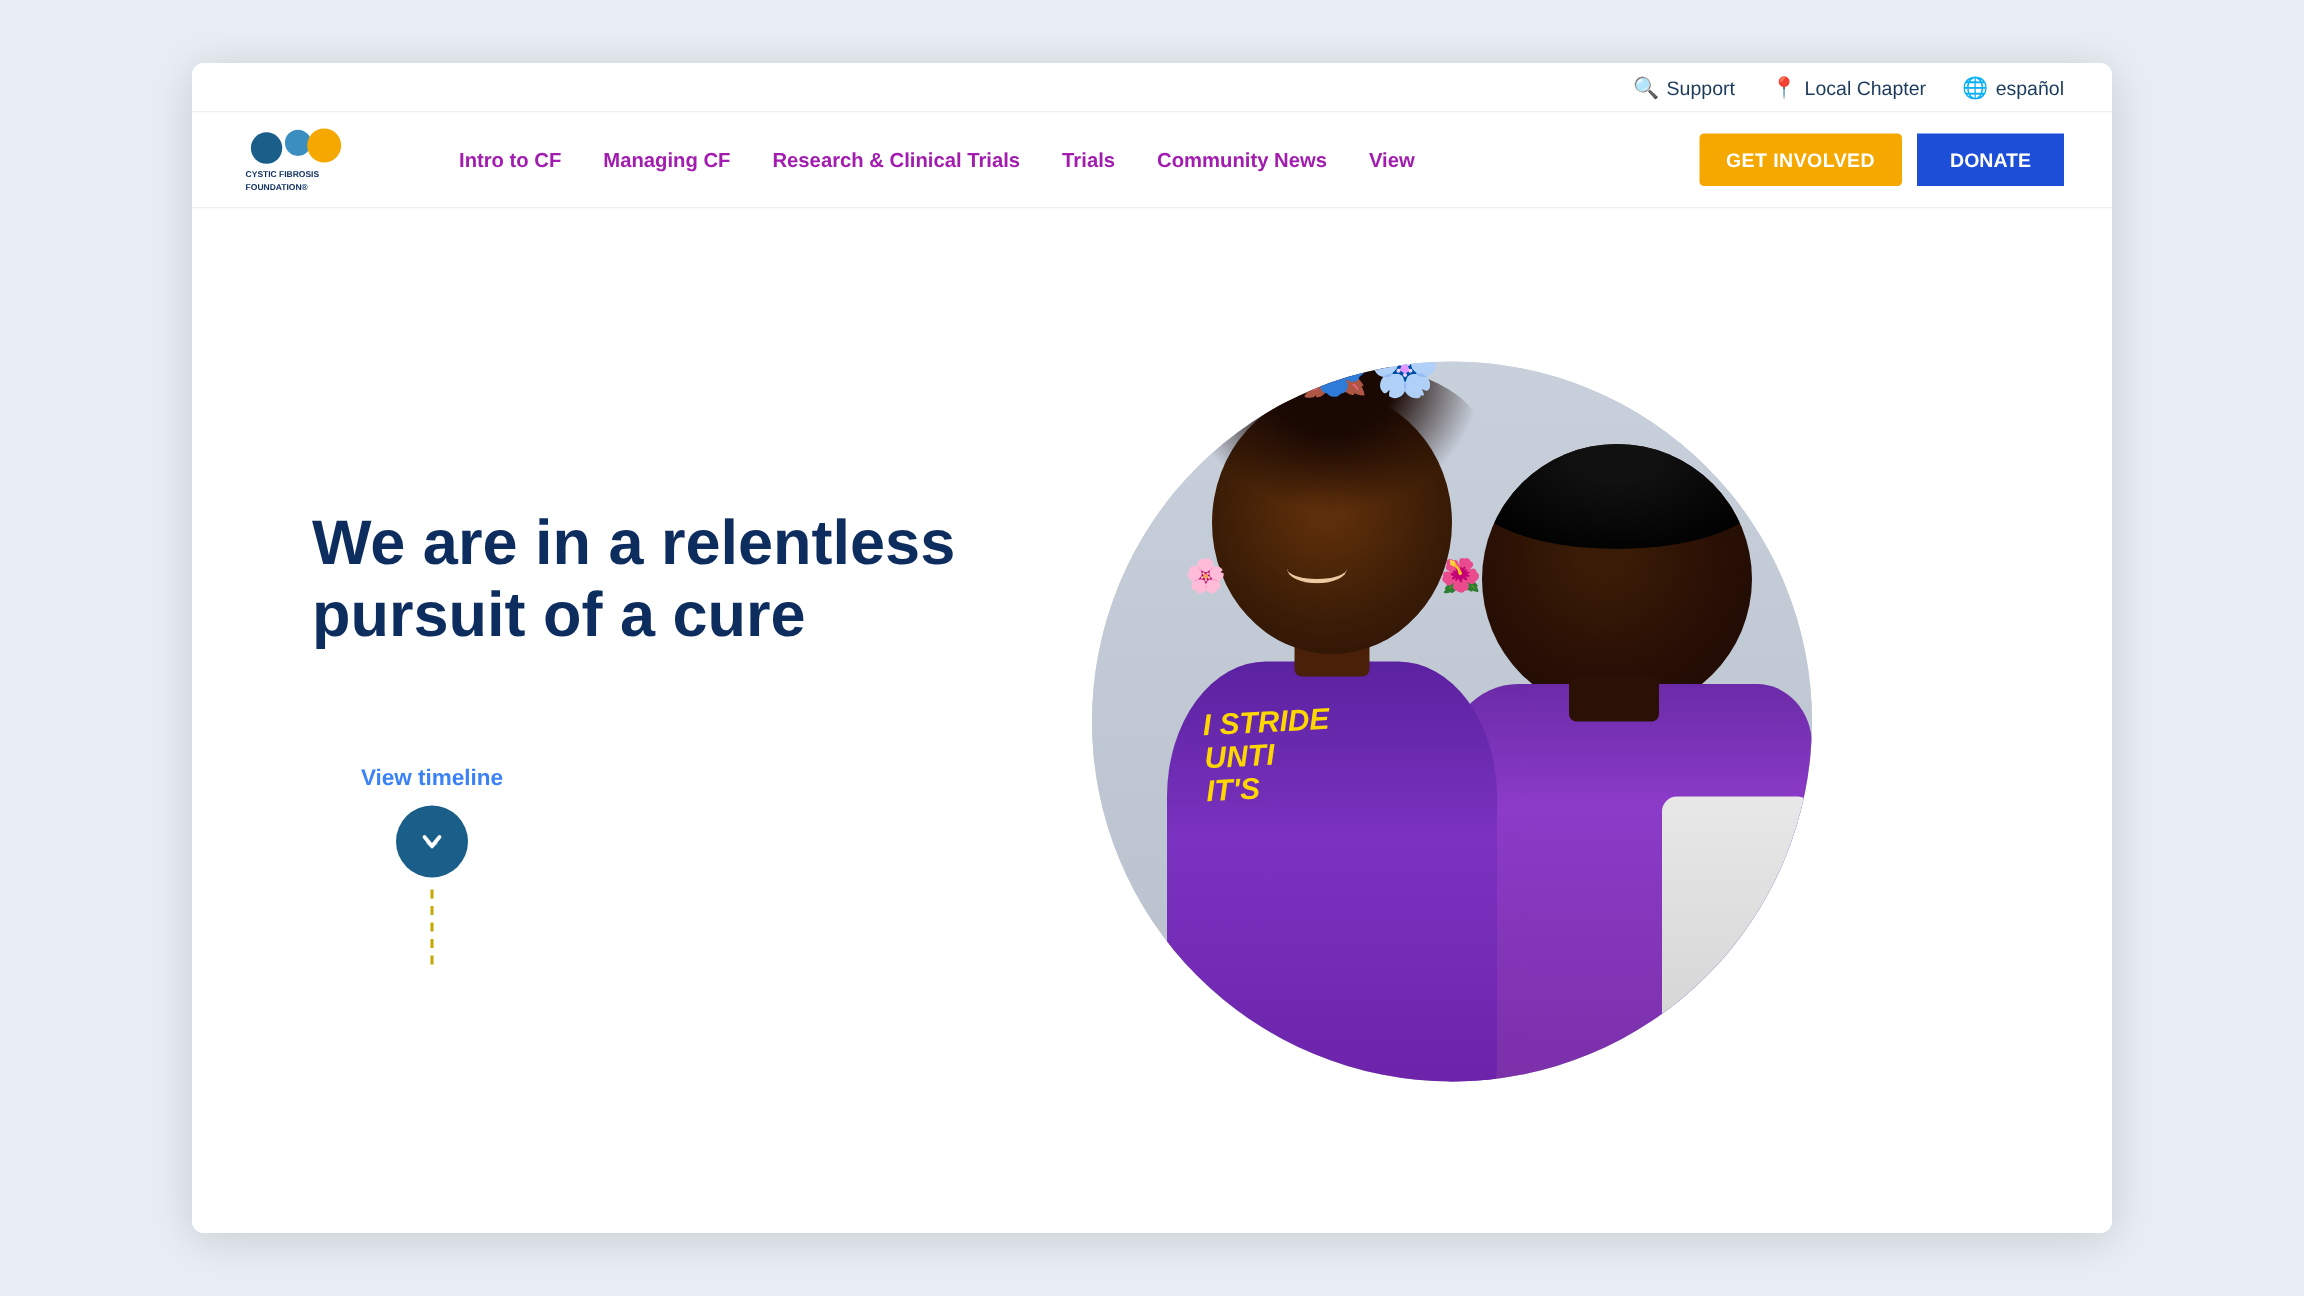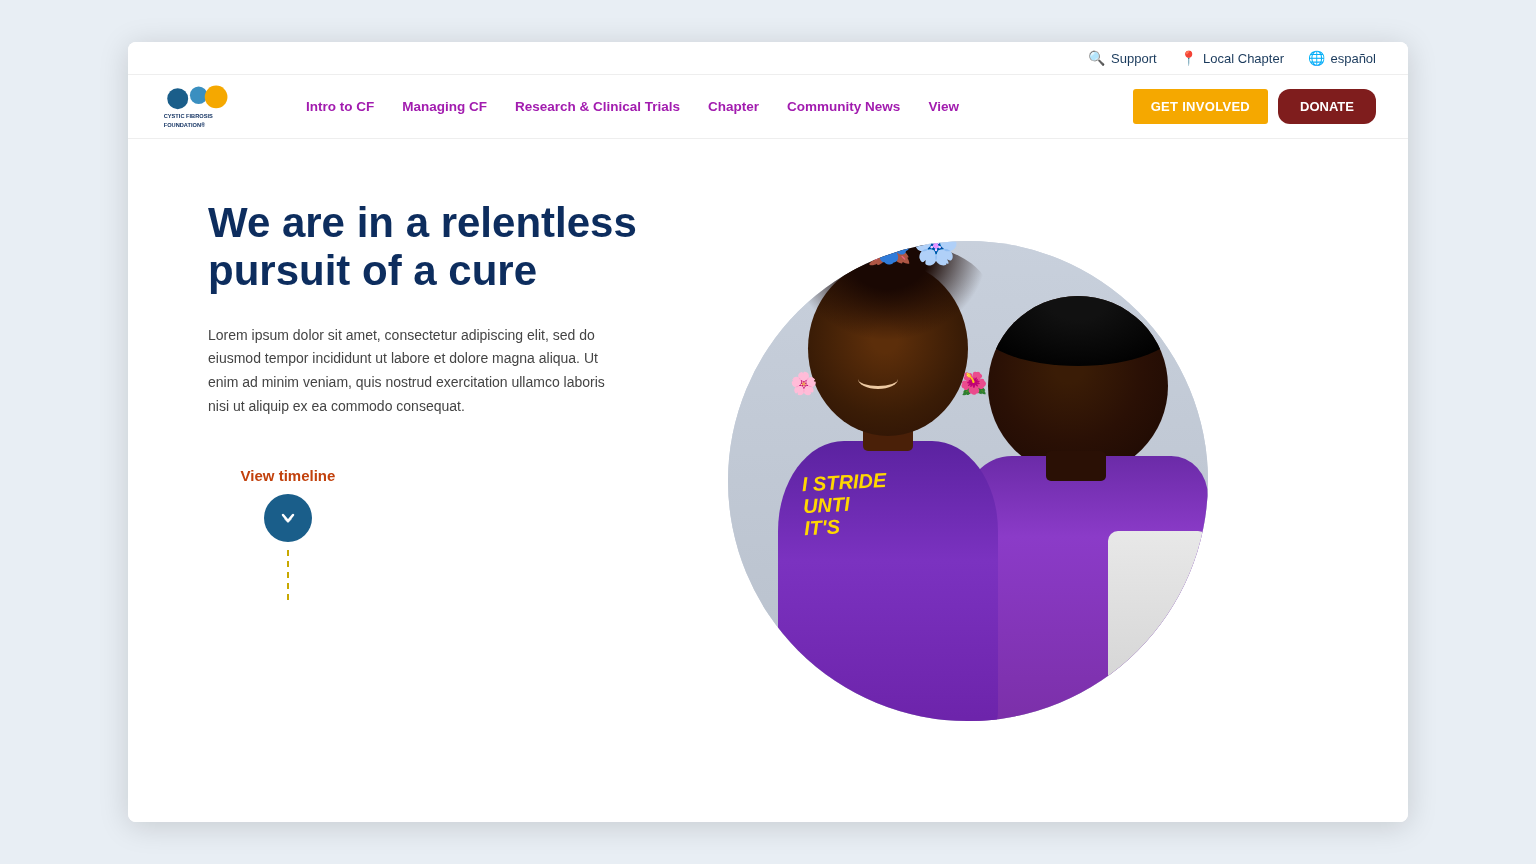--- a/index.html
+++ b/index.html
@@ -104,44 +104,45 @@
       font-size: 13px;
       padding: 10px 18px;
       border: none;
       cursor: pointer;
       border-radius: 3px;
       letter-spacing: 0.3px;
       margin-left: 20px;
     }
 
     .btn-donate {
-      background: #7f1d1d;
+      background: #1d4ed8;
       color: #fff;
       font-weight: 700;
       font-size: 13px;
       padding: 10px 22px;
       border: none;
       cursor: pointer;
-      border-radius: 12px;
+      border-radius: 0;
     }
 
     
     .hero {
       flex: 1;
       background: #fff;
       display: flex;
       position: relative;
       overflow: hidden;
     }
 
     .hero-content {
       flex: 1;
       padding: 60px 48px 40px 80px;
       display: flex;
       flex-direction: column;
+      justify-content: center;
       z-index: 2;
       max-width: 580px;
     }
 
     .hero-title {
       font-size: 42px;
       font-weight: 800;
       color: #0d2d5e;
       line-height: 1.15;
       margin-bottom: 28px;
@@ -158,21 +159,21 @@
       margin-top: 48px;
       display: flex;
       flex-direction: column;
       align-items: center;
       width: 160px;
     }
 
     .view-timeline-label {
       font-size: 15px;
       font-weight: 700;
-      color: #c2410c;
+      color: #3b82f6;
       margin-bottom: 10px;
       cursor: pointer;
     }
 
     .timeline-circle-btn {
       width: 48px;
       height: 48px;
       border-radius: 50%;
       background: #1a5e8a;
       display: flex;
@@ -247,36 +248,35 @@
 
         <text x="2" y="40" font-size="6.5" font-weight="900" fill="#0d2d5e" font-family="Arial">CYSTIC FIBROSIS</text>
         <text x="2" y="50" font-size="6.5" font-weight="700" fill="#0d2d5e" font-family="Arial">FOUNDATION®</text>
       </svg>
     </div>
 
     <div class="nav-links">
       <a class="nav-link">Intro to CF</a>
       <a class="nav-link">Managing CF</a>
       <a class="nav-link">Research &amp; Clinical Trials</a>
-      <a class="nav-link">Chapter</a>
+      <a class="nav-link">Trials</a>
       <a class="nav-link">Community News</a>
       <a class="nav-link">View</a>
     </div>
 
     <div class="nav-buttons">
       <button class="btn-get-involved">GET INVOLVED</button>
       <button class="btn-donate">DONATE</button>
     </div>
   </div>
 
   <div class="hero">
 
     <div class="hero-content">
       <h1 class="hero-title">We are in a relentless pursuit of a cure</h1>
-      <p class="hero-body">Lorem ipsum dolor sit amet, consectetur adipiscing elit, sed do eiusmod tempor incididunt ut labore et dolore magna aliqua. Ut enim ad minim veniam, quis nostrud exercitation ullamco laboris nisi ut aliquip ex ea commodo consequat.</p>
 
       <div class="view-timeline-section">
         <span class="view-timeline-label">View timeline</span>
         <div class="timeline-circle-btn">
           <svg width="20" height="20" viewBox="0 0 20 20" fill="none">
 
             <polyline points="5,7 10,13 15,7" stroke="white" stroke-width="2.5" fill="none" stroke-linecap="round" stroke-linejoin="round"></polyline>
 
             <polyline points="7,11 10,14 13,11" stroke="white" stroke-width="1.5" fill="none" stroke-linecap="round" stroke-linejoin="round" opacity="0.6"></polyline>
           </svg>

